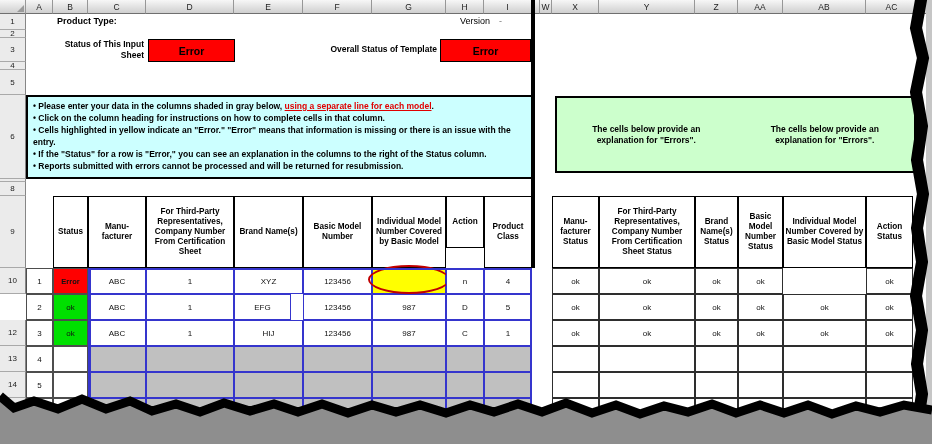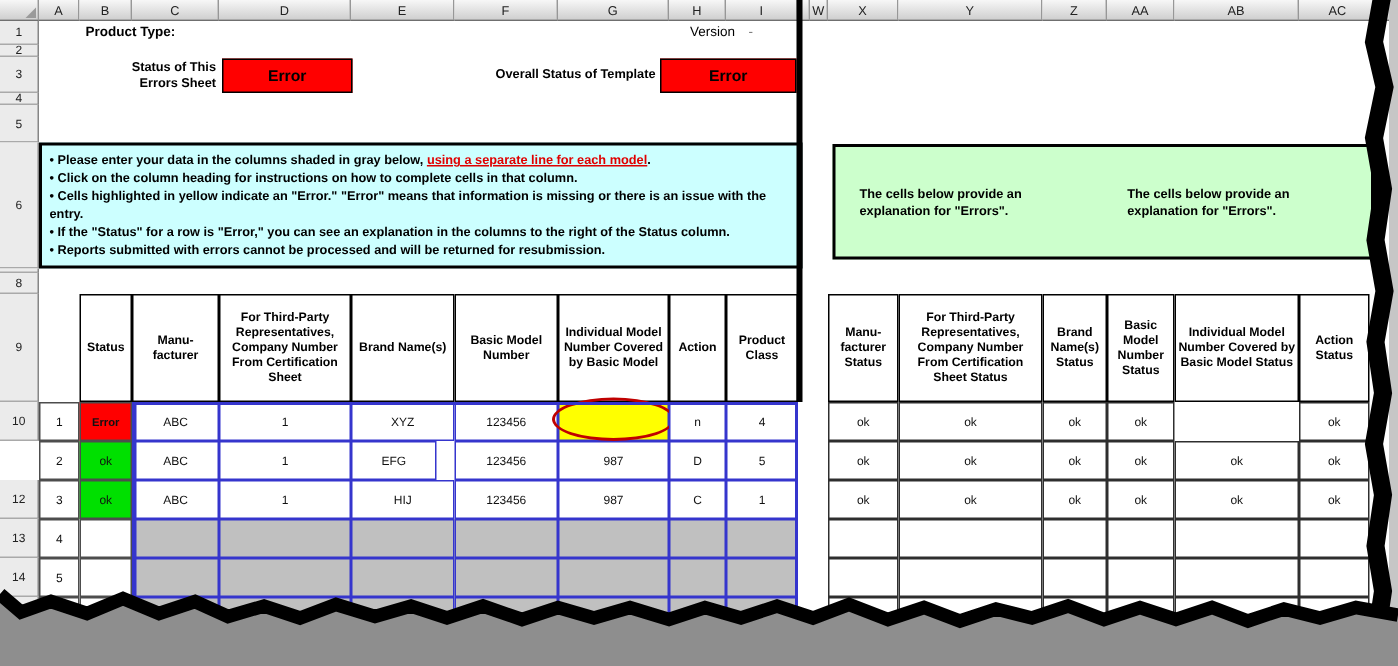--- a/index.html
+++ b/index.html
@@ -39,36 +39,36 @@
   #status-label{left:64px;top:39px;width:80px;text-align:right;font-size:8.5px;line-height:11px;}
   #err1{left:148px;top:39px;width:87px;height:23px;}
   #overall-label{left:296px;top:44px;width:141px;text-align:right;font-size:8.5px;}
   #err2{left:440px;top:39px;width:91px;height:23px;}
   #title{left:26px;top:75px;width:509px;text-align:center;font-size:13.5px;}
   #instr{left:26px;top:95px;width:509px;height:84px;background:var(--instr);
          border:2px solid #000;font-weight:bold;font-size:8.5px;color:#000;padding:3px 5px;}
   #instr div{line-height:12px;}
   #instr .hl{color:#e00000;text-decoration:underline;}
   #greenbox{left:555px;top:96px;width:361px;height:77px;background:var(--note);
-            border:2px solid #000;display:flex;font-weight:bold;font-size:8.5px;color:#000;text-align:left;}
+            border:2px solid #000;display:flex;font-weight:bold;font-size:8.5px;color:#000;text-align:center;}
   #greenbox>div{flex:1;display:flex;align-items:center;justify-content:center;padding:0 16px;line-height:11px;}
   svg.tear{position:absolute;left:0;top:0;pointer-events:none;}
 </style>
 </head>
 <body>
 
 <div class="screen" id="sheet" style="--err: #FF0000; --ok: #00E000; --warn: #FFFF00; --gray: #C0C0C0; --blue: #3535CD; --annred: #C00000; --selhdr: #F5C45E; --instr: #CCFFFF; --note: #CCFFCC;">
 
   <div class="abs lbl" id="product-type">Product Type:</div>
 
   <div class="abs" id="version">
     <span>Version</span><span class="dash">-</span>
   </div>
 
-  <div class="abs lbl" id="status-label">Status of This Errors Sheet</div>
+  <div class="abs lbl" id="status-label">Status of This Input Sheet</div>
   <div class="abs errbox" id="err1" style="background: rgb(255, 0, 0);">Error</div>
 
   <div class="abs lbl" id="overall-label">Overall Status of Template</div>
   <div class="abs errbox" id="err2" style="background: rgb(255, 0, 0);">Error</div>
 
 
   <div class="abs" id="instr">
       <div><span>• Please enter your data in the columns shaded in gray below, </span><span class="hl">using a separate line for each model</span><span>.</span></div>
       <div><span>• Click on the column heading for instructions on how to complete cells in that column.</span></div>
       <div><span>• Cells highlighted in yellow indicate an "Error."  "Error" means that information is missing or there is an issue with the entry.</span></div>
@@ -116,21 +116,21 @@
     <div class="abs gutterc" style="left: 0px; top: 320px; width: 26px; height: 26px;">12</div>
     <div class="abs gutterc" style="left: 0px; top: 346px; width: 26px; height: 26px;">13</div>
     <div class="abs gutterc" style="left: 0px; top: 372px; width: 26px; height: 26px;">14</div>
     <div class="abs gutterc" style="left: 0px; top: 398px; width: 26px; height: 26px;">15</div>
     <div class="abs th" style="left: 53px; top: 196px; width: 35px; height: 72px;">Status</div>
     <div class="abs th" style="left: 88px; top: 196px; width: 58px; height: 72px;">Manu-facturer</div>
     <div class="abs th" style="left: 146px; top: 196px; width: 88px; height: 72px;">For Third-Party Representatives, Company Number From Certification Sheet</div>
     <div class="abs th" style="left: 303px; top: 196px; width: 69px; height: 72px;">Basic Model Number</div>
     <div class="abs th" style="left: 234px; top: 196px; width: 69px; height: 72px;">Brand Name(s)</div>
     <div class="abs th" style="left: 372px; top: 196px; width: 74px; height: 72px;">Individual Model Number Covered by Basic Model</div>
-    <div class="abs th" style="left: 446px; top: 196px; width: 38px; height: 72px;">Action</div>
+    <div class="abs th" style="left: 446px; top: 196px; width: 38px; height: 52px;">Action</div>
     <div class="abs th" style="left: 484px; top: 196px; width: 48px; height: 72px;">Product Class</div>
     <div class="abs th" style="left: 552px; top: 196px; width: 47px; height: 72px;">Manu-facturer Status</div>
     <div class="abs th" style="left: 599px; top: 196px; width: 96px; height: 72px;">For Third-Party Representatives, Company Number From Certification Sheet Status</div>
     <div class="abs th" style="left: 695px; top: 196px; width: 43px; height: 72px;">Brand Name(s) Status</div>
     <div class="abs th" style="left: 738px; top: 196px; width: 45px; height: 72px;">Basic Model Number Status</div>
     <div class="abs th" style="left: 783px; top: 196px; width: 83px; height: 72px;">Individual Model Number Covered by Basic Model Status</div>
     <div class="abs th" style="left: 866px; top: 196px; width: 47px; height: 72px;">Action Status</div>
     <div class="abs cellv bk" style="left: 26px; top: 268px; width: 27px; height: 26px;">1</div>
     <div class="abs cellv bk st-error" style="left: 53px; top: 268px; width: 35px; height: 26px;">Error</div>
     <div class="abs cellv bl" style="left: 88px; top: 268px; width: 58px; height: 26px;">ABC</div>

